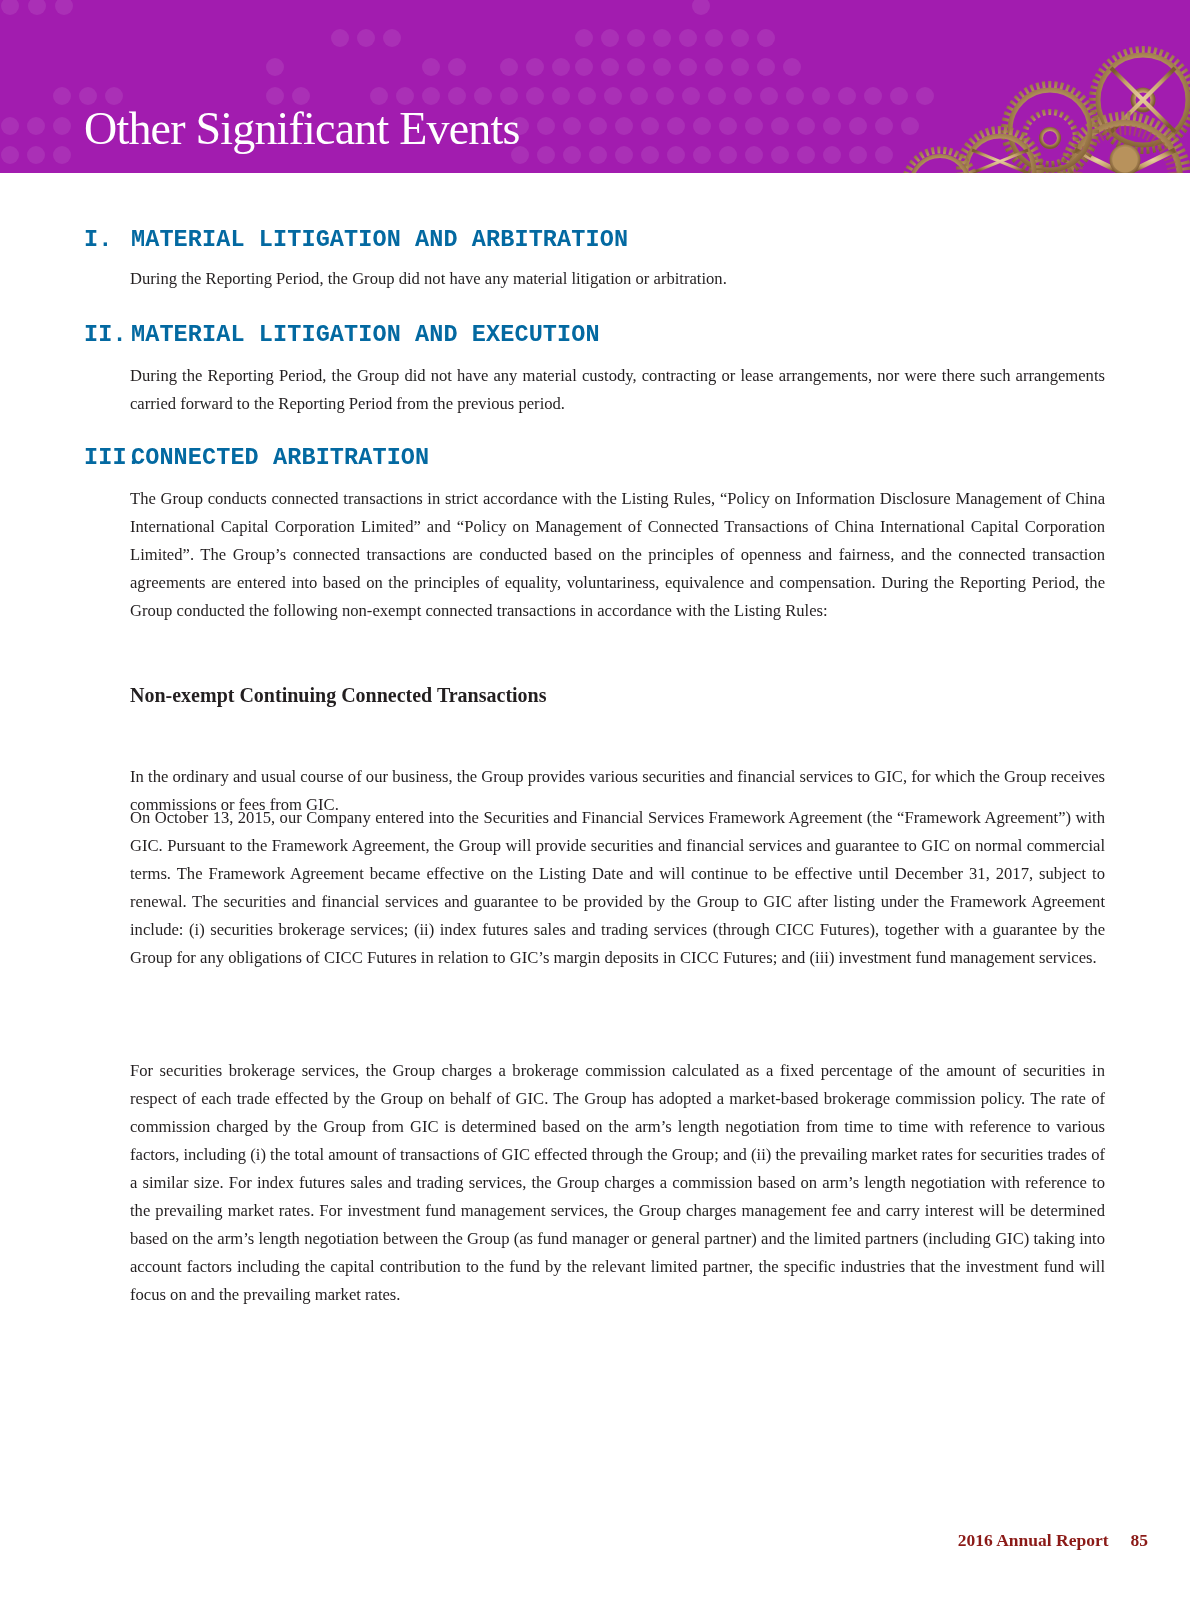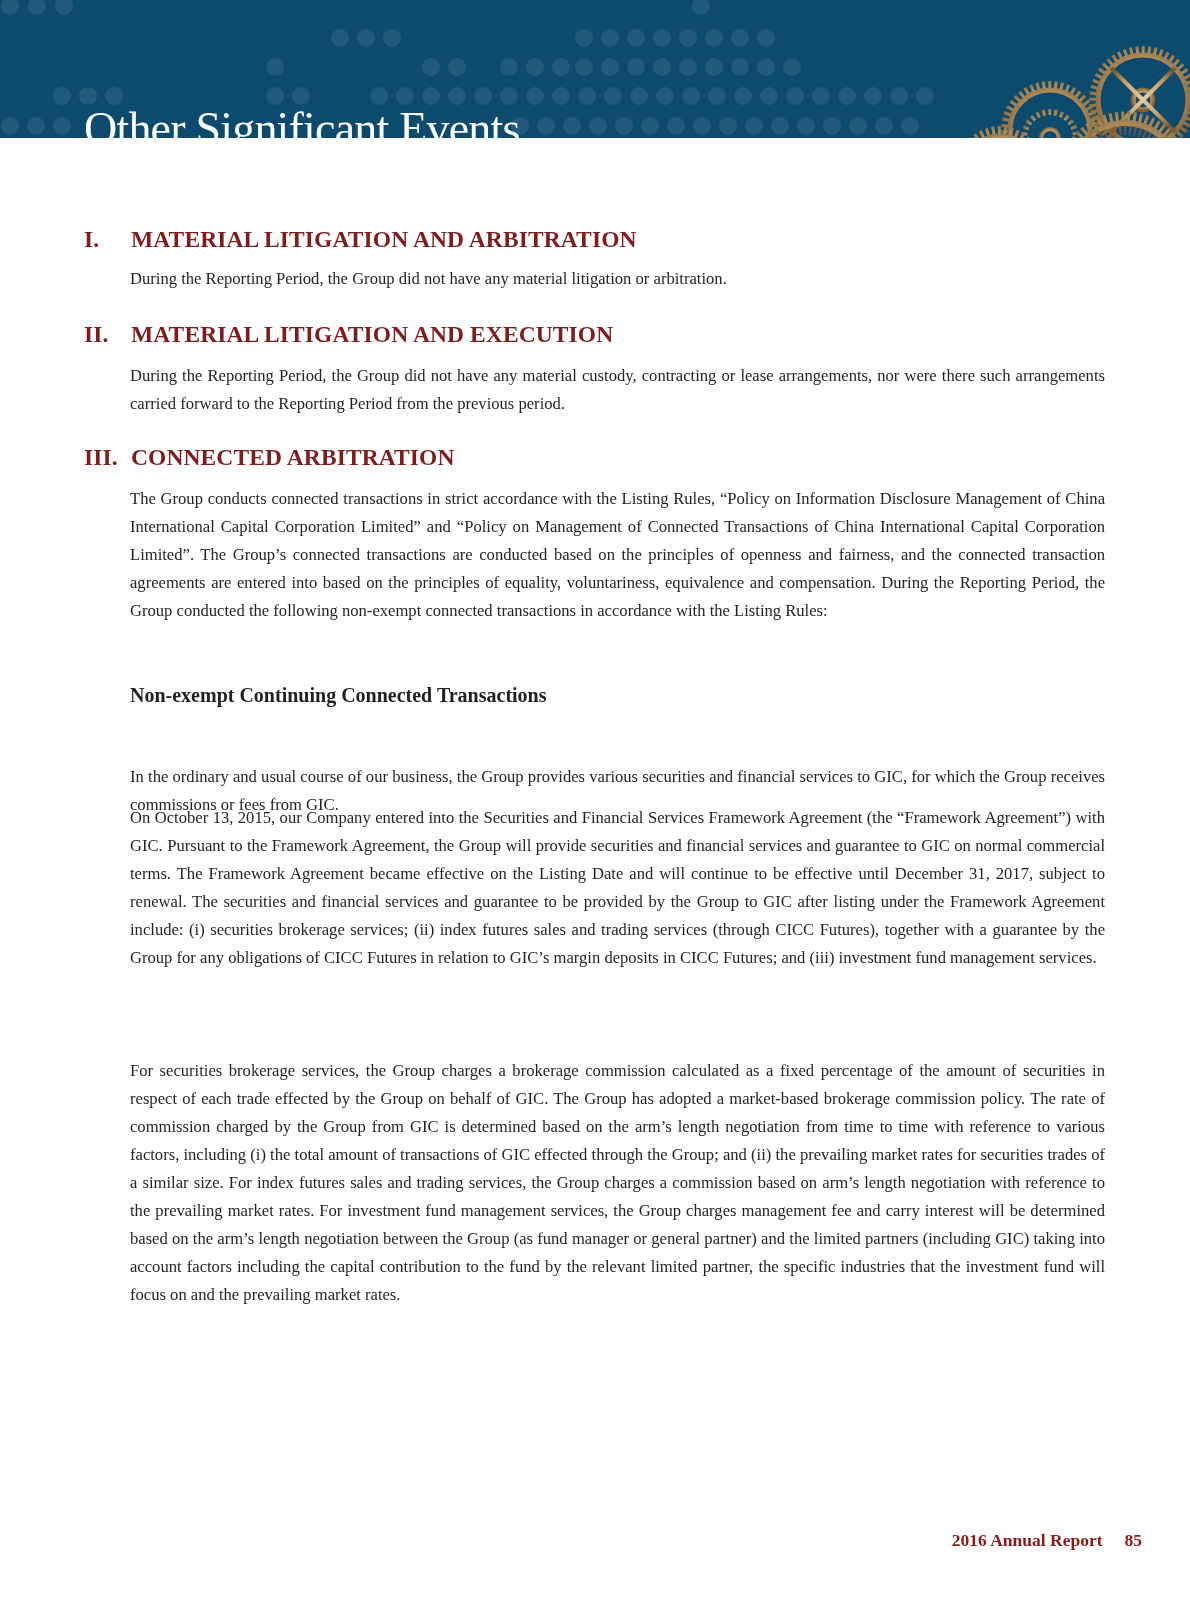--- a/index.html
+++ b/index.html
@@ -1,46 +1,46 @@
 <!DOCTYPE html>
 <html><head>
 <meta charset="utf-8">
 <style>
   html, body { margin: 0; padding: 0; }
   body {
     width: 1190px; height: 1615px; background: #ffffff; position: relative; overflow: hidden;
     font-family: "Liberation Serif", "DejaVu Serif", serif; color: #231f20;
   }
   .banner {
-    position: absolute; left: 0; top: 0; width: 1190px; height: 138px;
-    background: #0c4a6e; overflow: hidden;
+    position: absolute; left: 0; top: 0; width: 1190px; height: 173px;
+    background: #a21caf; overflow: hidden;
   }
   .dots { position: absolute; left: 0; top: 0; width: 1190px; height: 173px; }
   .banner-title {
     position: absolute; left: 84px; top: 106px; margin: 0;
     font-family: "Liberation Serif", serif; font-size: 46px; font-weight: normal;
     color: #ffffff; letter-spacing: -0.8px; line-height: 1;
   }
   .gears { position: absolute; right: 0; top: 0; width: 290px; height: 173px; }
   .content { position: absolute; left: 0; top: 0; width: 1190px; }
   .sec-head {
     position: absolute; left: 84px; margin: 0; font-size: 23.5px; font-weight: bold;
-    color: #7f1d1d; letter-spacing: 0.1px; line-height: 1; font-family: Liberation Serif, serif;
+    color: #0369a1; letter-spacing: 0.1px; line-height: 1; font-family: Liberation Mono, monospace;
   }
   .sec-num { display: inline-block; width: 47px; }
   .para {
     position: absolute; left: 130px; width: 975px; margin: 0;
     font-size: 16.6px; line-height: 28px; text-align: justify; color: #231f20; font-family: Liberation Serif, serif;
   }
   .sub-head {
     position: absolute; left: 130px; margin: 0; font-size: 20px; font-weight: bold;
     color: #231f20; line-height: 1; text-align: right;
   }
   .footer {
-    position: absolute; top: 1532px; right: 48px; font-size: 17.5px; font-weight: bold;
+    position: absolute; top: 1532px; right: 42px; font-size: 17.5px; font-weight: bold;
     color: #8b1a17; line-height: 1;
   }
   .footer .pg { margin-left: 22px; }
 </style>
 </head>
 <body>
 
 <div class="banner">
   <svg class="dots" width="1190" height="173" viewBox="0 0 1190 173">
     <g fill="#ffffff" fill-opacity="0.09">

